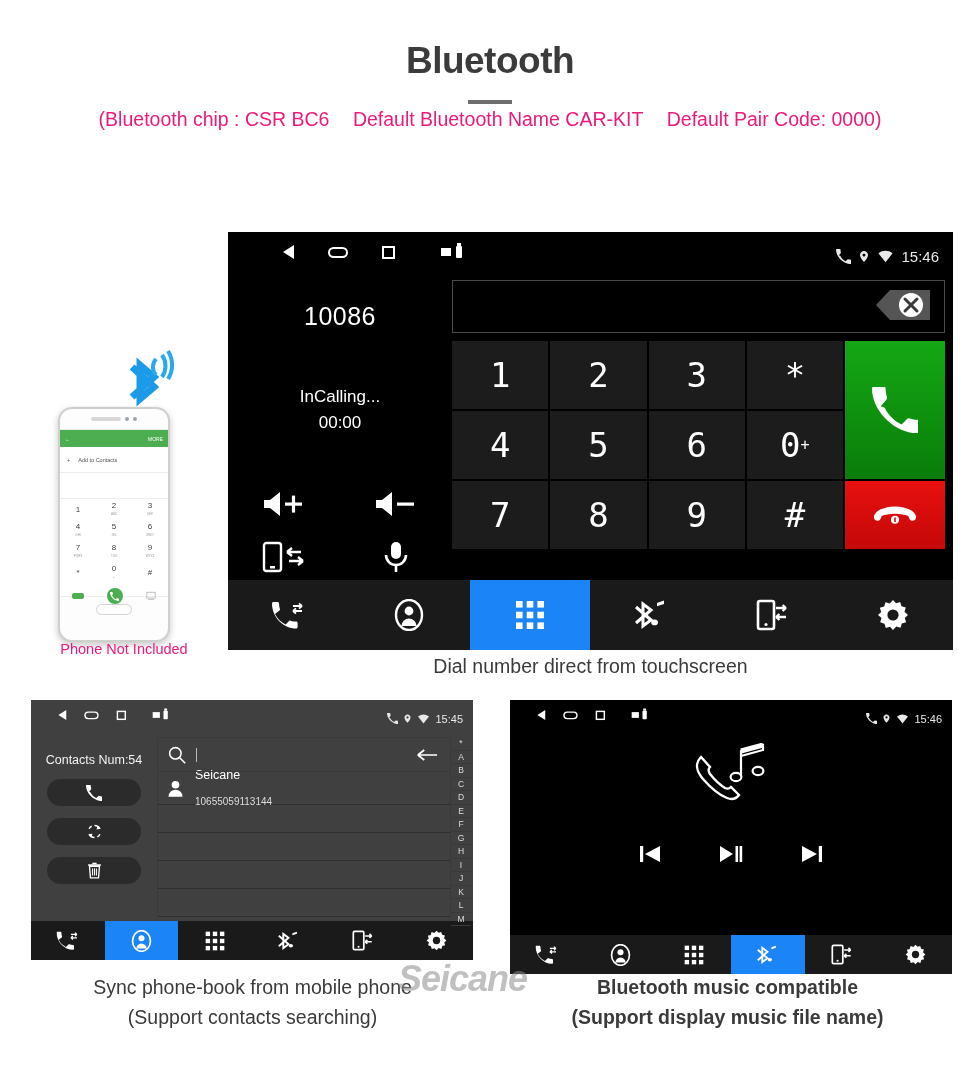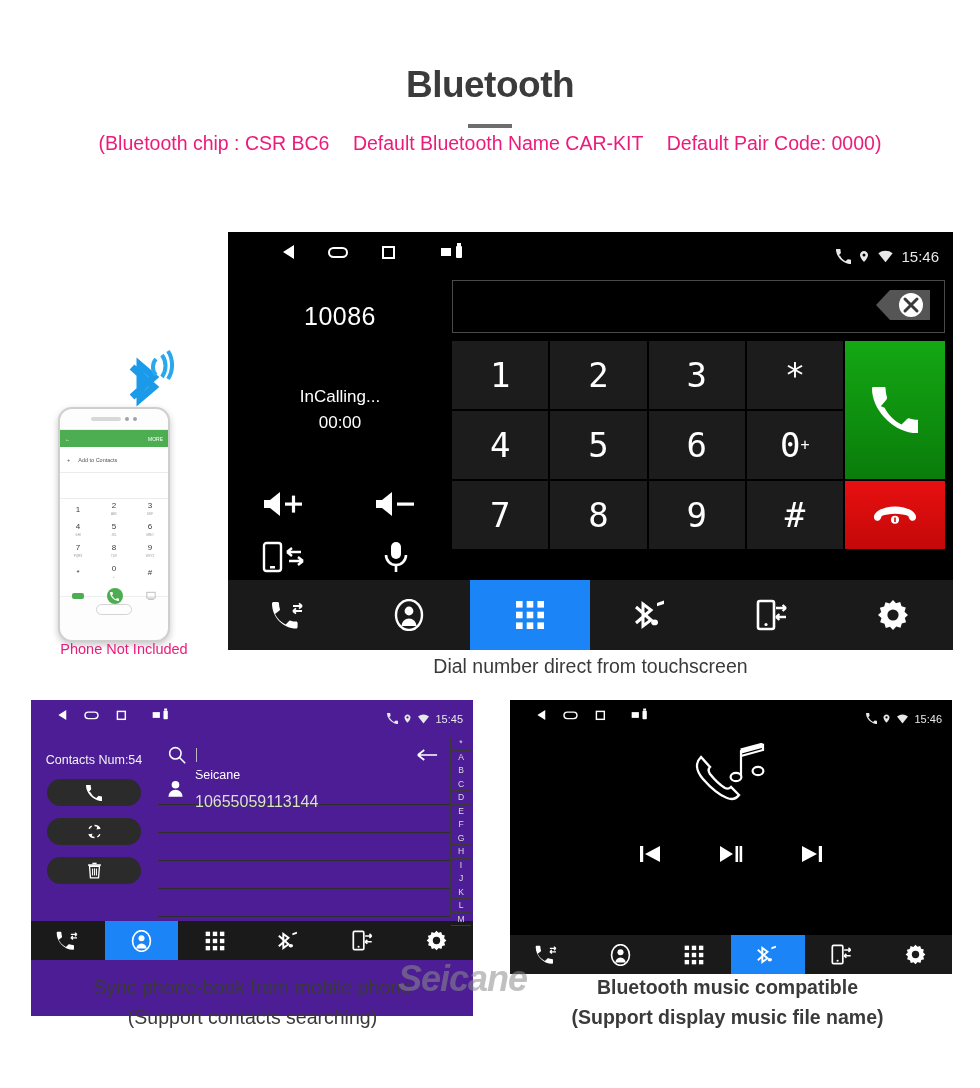--- a/index.html
+++ b/index.html
@@ -11,21 +11,21 @@
   }
   .page { position: relative; width: 980px; height: 1088px; background: #fff; }
 
   
   .title {
     text-align: center;
     font-size: 37px;
     font-weight: bold;
     color: #3b3b3b;
     letter-spacing: -0.5px;
-    padding-top: 64px;
+    padding-top: 40px;
   }
   .rule {
     width: 44px; height: 4px; background: #6d6d6d;
     margin: 18px auto 0;
   }
   .subtitle {
     text-align: center;
     font-size: 19.5px;
     color: #5a5a5a;
     line-height: 29px;
@@ -149,22 +149,22 @@
   .p-smallgreen { width: 12px; height: 6px; background:#4cae50; border-radius:2px; }
   .phone-bottom { height: 24px; display:flex; align-items:center; justify-content:center; }
   .homebtn { width: 36px; height: 11px; border: 1px solid #d3d3d3; border-radius: 6px; }
   .phone-not {
     position: absolute; left: 0; top: 296px; width: 180px;
     text-align: center; color: #ec1a7b; font-size: 14.5px; font-weight: normal;
   }
 
   
   .panel-l {
-    position: absolute; left: 31px; top: 700px; width: 442px; height: 316px;
-    background: #4c1d95;
+    position: absolute; left: 31px; top: 700px; width: 442px; height: 260px;
+    background: #404040;
   }
   .panel-r {
     position: absolute; left: 510px; top: 700px; width: 442px; height: 260px;
     background: #000;
   }
   .mini-status { height: 29px; position: relative; display: flex; align-items: center; }
   .mini-status .sb-left { gap: 25px; padding-left: 38px; transform: scale(.72); transform-origin: left center;}
   .mini-status .sb-right { right: 10px; height: 29px; font-size: 11px; gap: 5px; }
 
   .contacts-body { height: 192px; display: flex; color: #fff; }
@@ -172,21 +172,21 @@
   .c-num { font-size: 12.5px; text-align: center; color:#f2f2f2; }
   .c-btn { width: 94px; height: 27px; background:#2b2b2b; border-radius: 14px;
            margin: 12px auto 0; display:flex; align-items:center; justify-content:center; }
   .c-list { flex: 1; border: 1px solid #3a3a3a; margin: 8px 0 4px; }
   .c-search { height: 34px; display:flex; align-items:center; gap:10px; padding: 0 10px;
               border-bottom: 1px solid #3a3a3a; position: relative;}
   .c-caret { width:1px; height:14px; background:#bbb; }
   .c-row { height: 33px; display:flex; align-items:center; gap:12px; padding-left:10px;
            border-bottom: 1px solid #2e2e2e; }
   .c-name { font-size: 12.5px; line-height: 15px; }
-  .c-phone { font-size: 16px; color:#ddd; line-height: 14px; margin-top: 12px; }
+  .c-phone { font-size: 10px; color:#ddd; line-height: 14px; margin-top: 12px; }
   .c-empty { height: 28px; border-bottom: 1px solid #2e2e2e; }
   .alpha { width: 20px; margin: 8px 2px 4px 0; display:flex; flex-direction:column; }
   .alpha div { flex:1; font-size: 8.5px; color:#ddd; text-align:center;
                border-bottom: 1px solid #3a3a3a; line-height: 12.5px; }
   .panel-l .tabbar, .panel-r .tabbar { height: 39px; }
 
   
   .music-body { height: 192px; color:#fff; position: relative; }
   .music-ico { display:flex; justify-content:center; margin-top: 14px; }
   .music-title { text-align:center; font-size: 12.5px; margin-top: 10px; color:#f0f0f0;}

